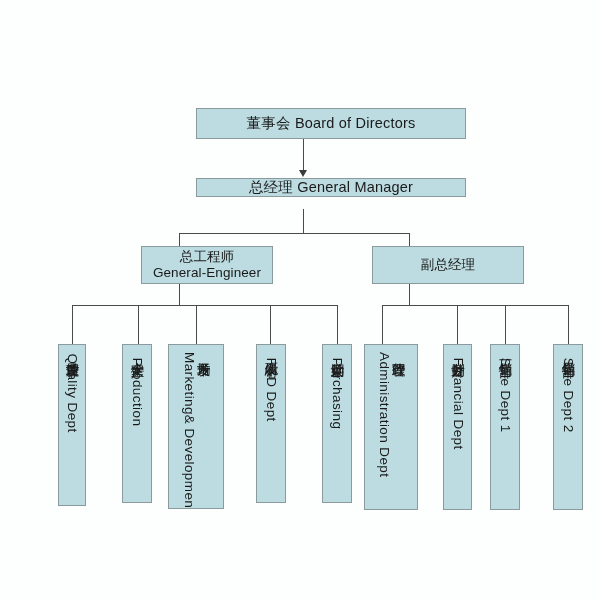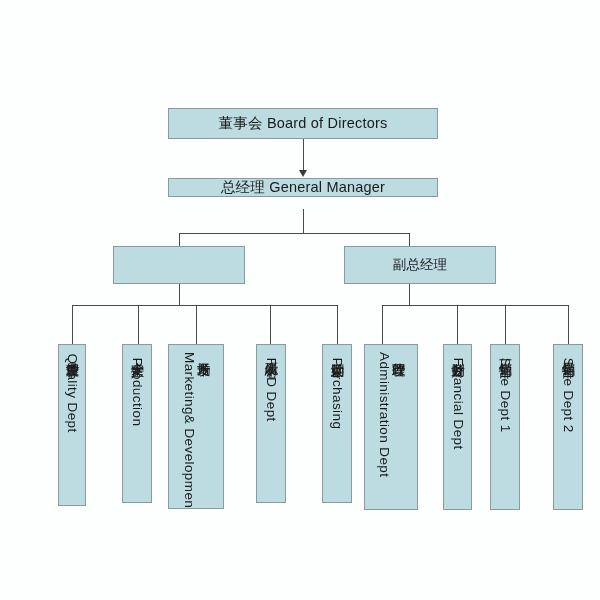--- a/index.html
+++ b/index.html
@@ -27,20 +27,21 @@
     border: 1px solid #8a9a9d;
     box-sizing: border-box;
     color: #1a1a1a;
   }
   .box.h {
     display: flex;
     align-items: center;
     justify-content: center;
     text-align: center;
     line-height: 1.22;
+    margin-left: 28px;
   }
   .box.top-title {
     font-size: 14.5px;
     letter-spacing: 0.2px;
   }
   .box.mid-title {
     font-size: 13.5px;
     letter-spacing: 0.1px;
   }
   .mid-title .cn { display: block; }
@@ -103,20 +104,22 @@
 
   <div class="vline" style="left:303px; top:209px; height:24px;"></div>
 
   <div class="hline" style="left:179px; top:233px; width:231px;"></div>
 
   <div class="vline" style="left:179px; top:233px; height:13px;"></div>
   <div class="vline" style="left:409px; top:233px; height:13px;"></div>
 
   <div class="box h mid-title" style="left:113px; top:246px; width:132px; height:38px;">
     <span>
+      <span class="cn">总工程师</span>
+      <span class="en">General-Engineer</span>
     </span>
   </div>
 
   <div class="box h mid-title" style="left:344px; top:246px; width:152px; height:38px;">
     <span>
       <span class="cn">副总经理</span>
     </span>
   </div>
 
   <div class="vline" style="left:179px; top:284px; height:21px;"></div>

